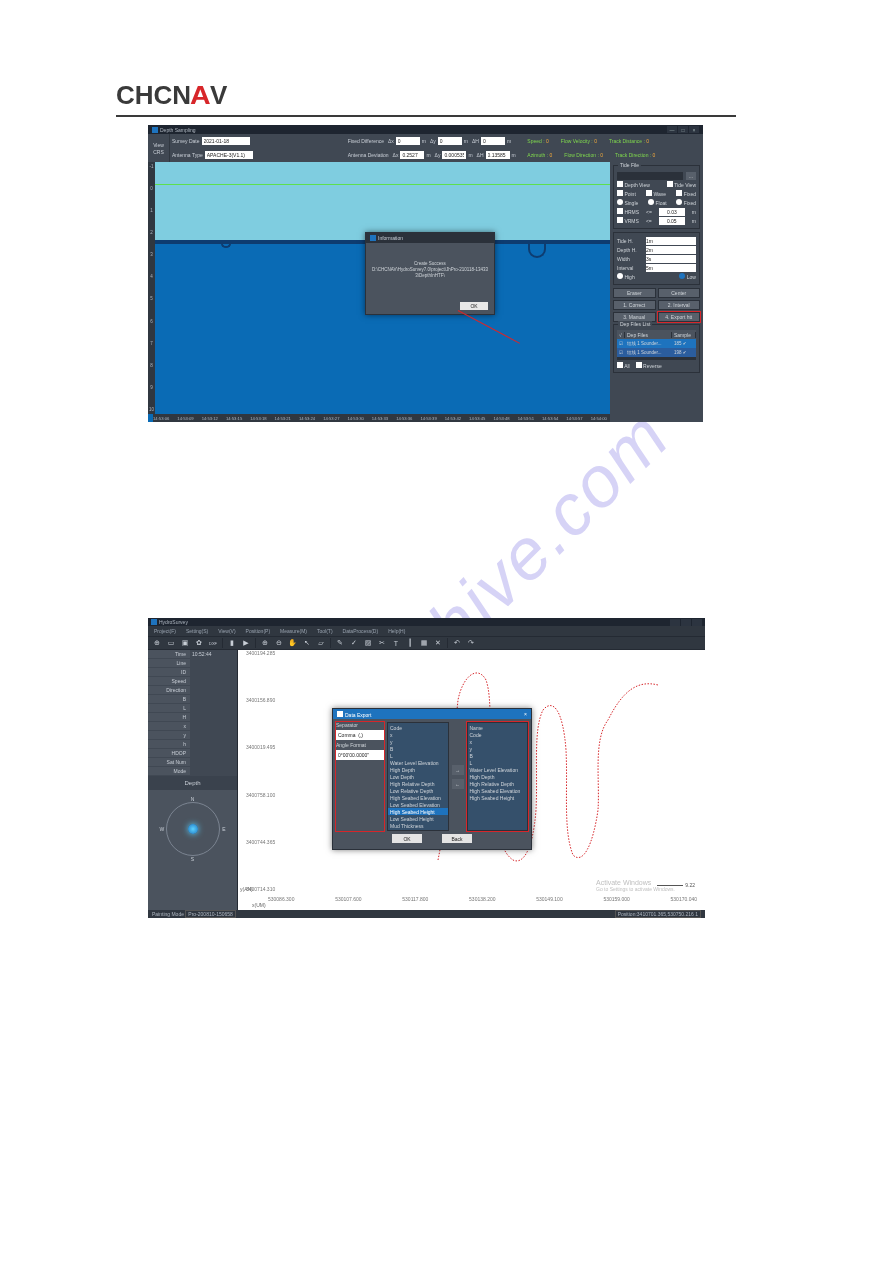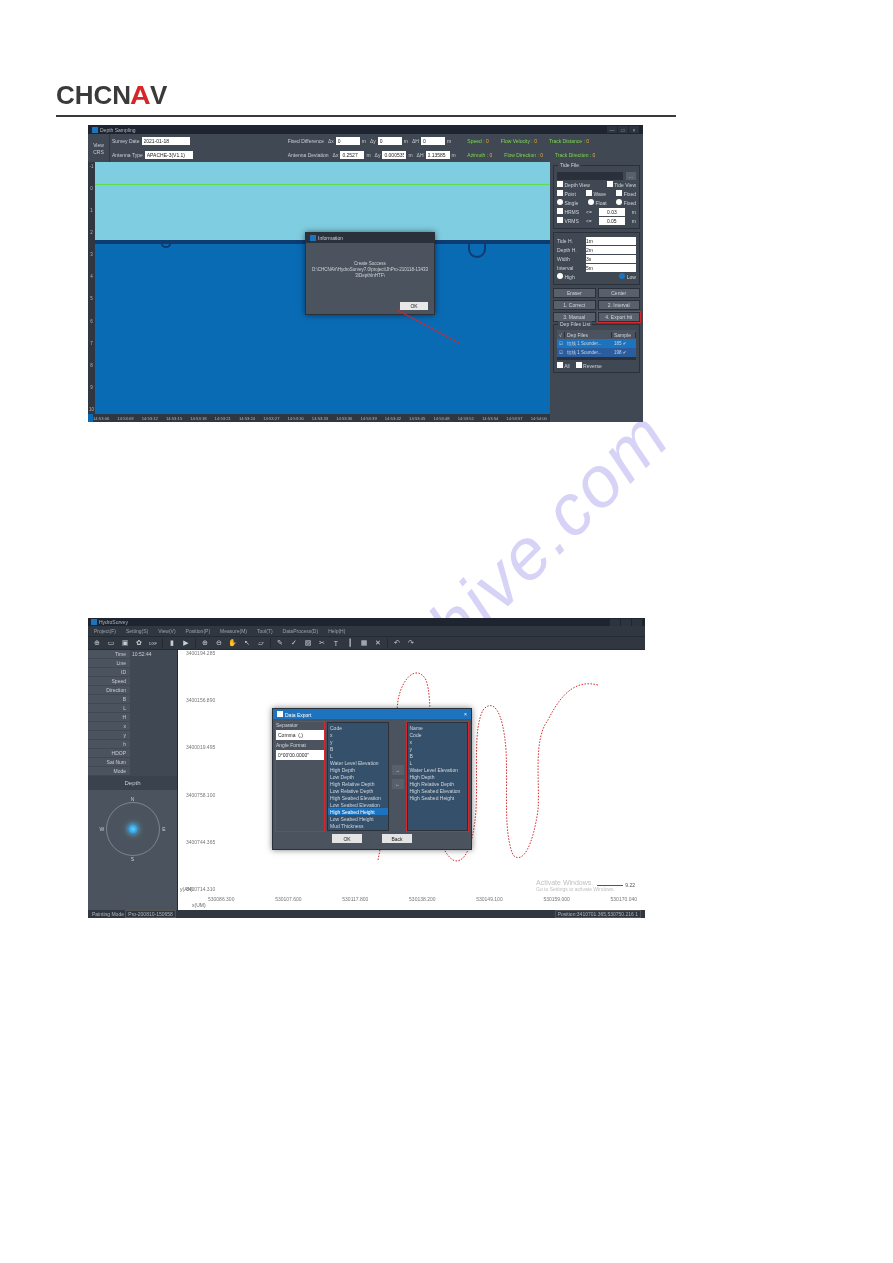--- a/index.html
+++ b/index.html
@@ -1,17 +1,17 @@
 <!DOCTYPE html>
 <html><head>
 <meta charset="utf-8">
 <style>
   * { box-sizing: border-box; margin: 0; padding: 0; font-family: Arial, sans-serif; }
   body { width: 893px; height: 1263px; background: #fff; position: relative; }
-  .page { padding: 80px 135px 0 56px; }
+  .page { padding: 80px 135px 0 116px; }
   .logo { width: 130px; height: 30px; display: flex; align-items: center; margin-bottom: 5px; }
   .logo-text { font-size: 26px; font-weight: 800; color: #3a3a3a; letter-spacing: 0; }
   .logo-a { color: #d7262a; display: inline-block; transform: scaleX(1.1); }
   .logo-rule { height: 2px; background: #3a3a3a; width: 620px; margin-bottom: 8px; }
 
   
   .shot1 { width: 555px; height: 297px; background: #303740; position: relative; margin-left: 32px; }
   .shot1 .titlebar { height: 9px; background: #1e2530; display: flex; align-items: center; padding: 0 4px; justify-content: space-between; }
   .shot1 .titlebar .t { color: #aeb6c0; font-size: 5px; display: flex; align-items: center; gap: 2px; }
   .shot1 .titlebar .wbtns { display: flex; gap: 1px; }

